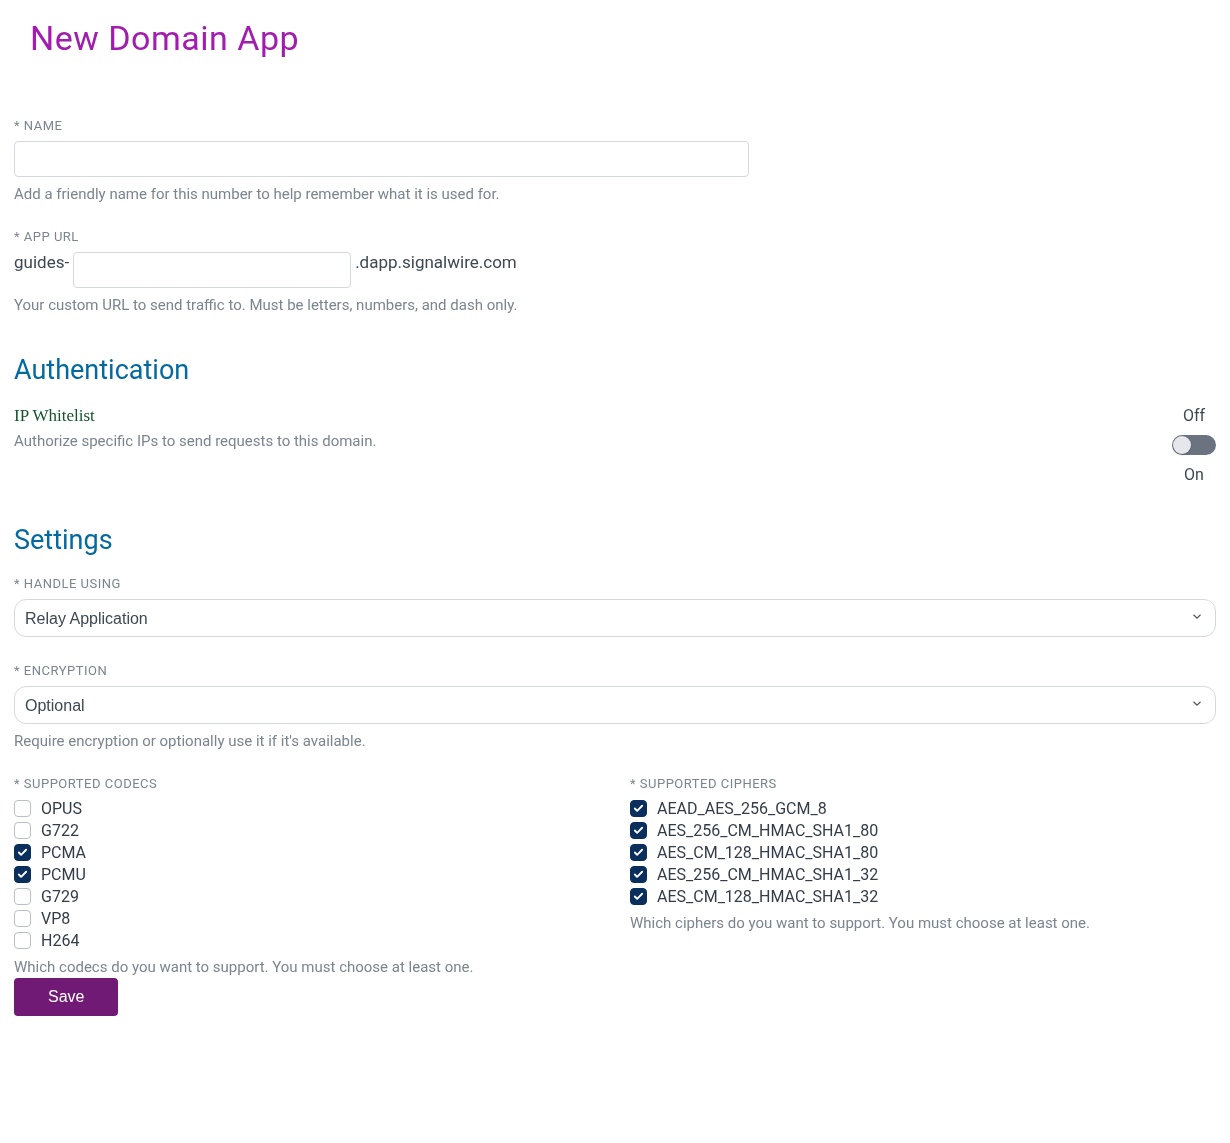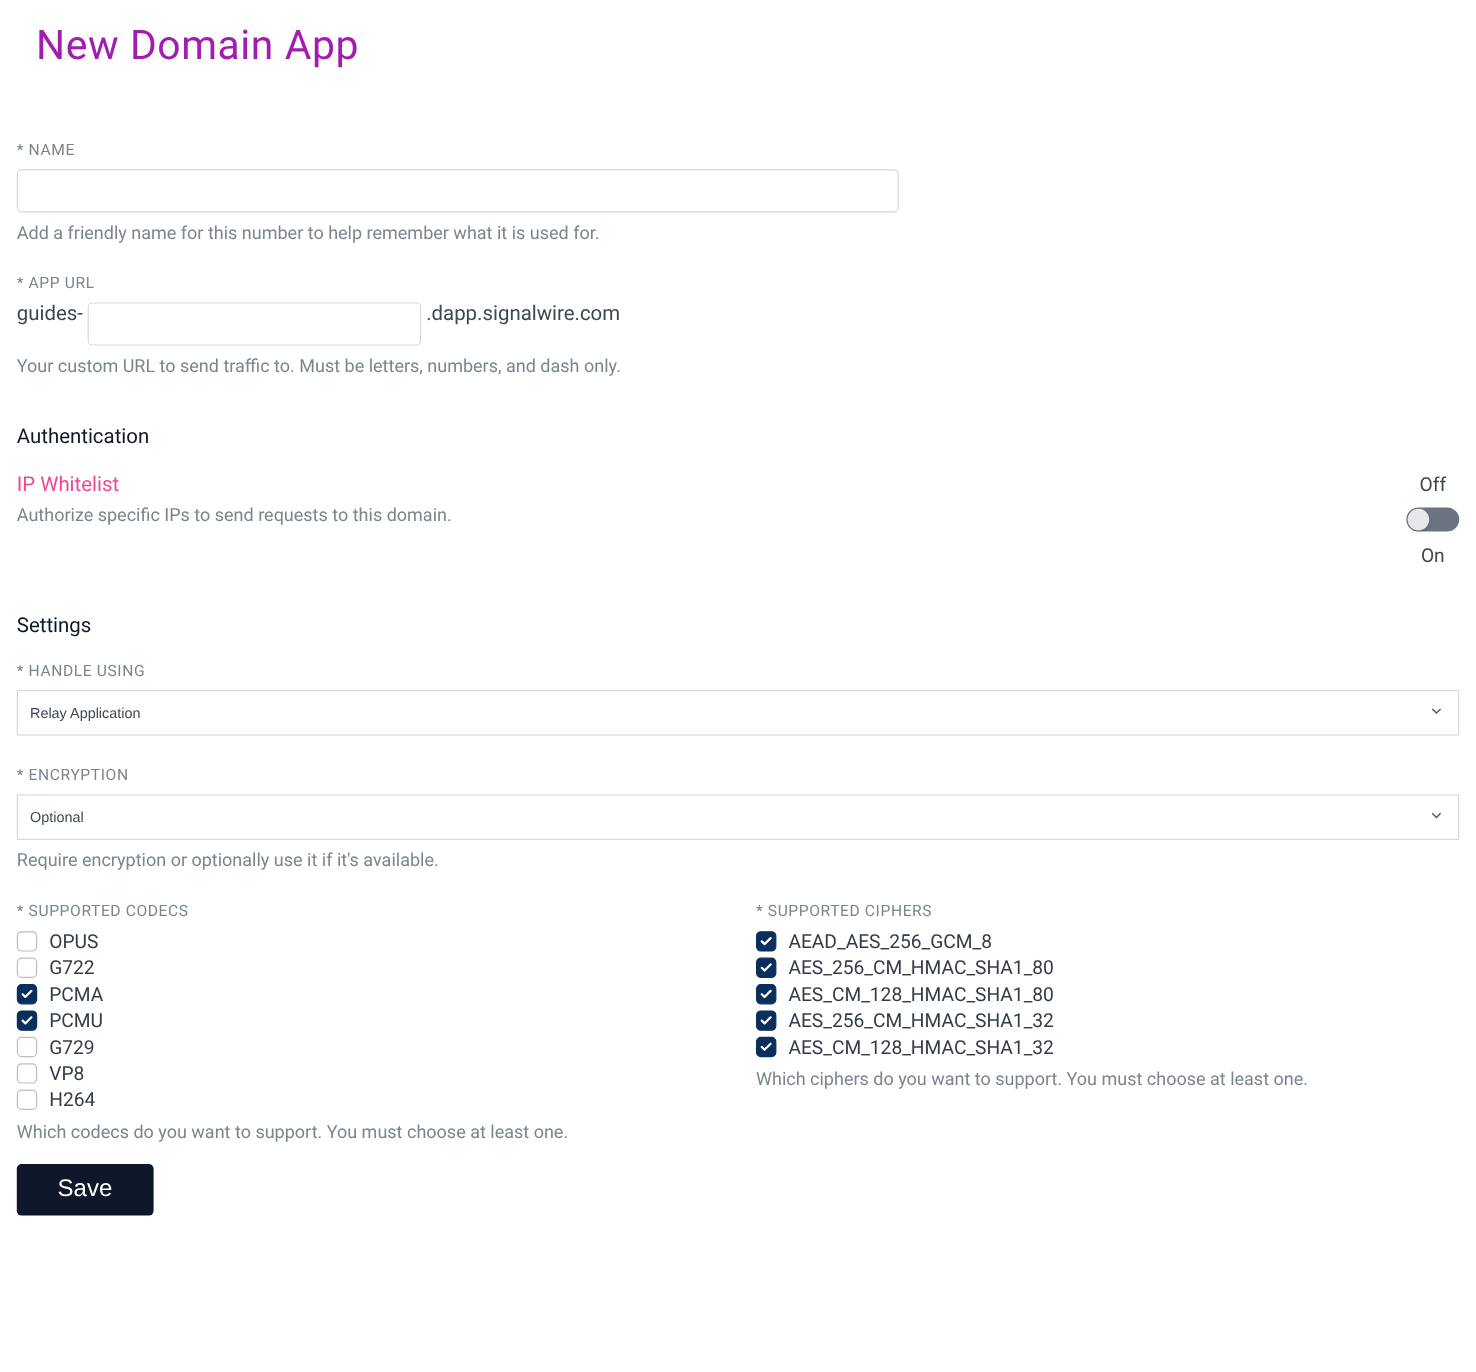--- a/index.html
+++ b/index.html
@@ -13,23 +13,23 @@
     width: 1230px;
   }
   h1.page-title {
     font-size: 34px;
     font-weight: 400;
     color: #a21caf;
     margin: 4px 0 60px 16px;
     letter-spacing: 0.5px;
   }
   h2.section-title {
-    font-size: 17px;
+    font-size: 27px;
     font-weight: 400;
-    color: #0f172a;
+    color: #0369a1;
     margin: 0 0 20px 0;
   }
   .form-group { margin-bottom: 26px; }
   .label {
     font-size: 13px;
     color: #7b858f;
     letter-spacing: 0.5px;
     margin-bottom: 8px;
     display: block;
   }
@@ -50,23 +50,23 @@
   input.text-input.full { width: 100%; }
   .inline-row { display: flex; align-items: flex-start; gap: 4px; font-size: 17px; color: #3d4852;}
   .select-wrap {
     position: relative;
     width: 100%;
   }
   .select-wrap select {
     width: 100%;
     height: 38px;
     border: 1px solid #d5d9dd;
-    border-radius: 0;
+    border-radius: 12px;
     padding: 6px 10px;
-    font-size: 12px;
+    font-size: 16px;
     color: #3d4852;
     appearance: none;
     -webkit-appearance: none;
     background: #fff;
   }
   .select-wrap .chev {
     position: absolute;
     right: 12px;
     top: 50%;
     transform: translateY(-50%);
@@ -74,22 +74,23 @@
     color: #555;
   }
   .auth-section { margin-top: 40px; margin-bottom: 40px; }
   .auth-row {
     display: flex;
     align-items: flex-start;
     justify-content: space-between;
   }
   .auth-left .sub-title {
     font-size: 17px;
-    color: #ec4899;
+    color: #14532d;
     margin-bottom: 6px;
+    font-family: Liberation Serif, serif;
   }
   .auth-left .help { margin-top: 2px; }
   .toggle-group {
     display: flex;
     align-items: center;
     gap: 10px;
     font-size: 16px;
     color: #3d4852;
     flex-direction: column;
   }
@@ -137,27 +138,27 @@
     flex-shrink: 0;
     cursor: pointer;
   }
   .check.checked {
     background: #0b2f5c;
     border-color: #0b2f5c;
   }
   .check.checked svg { display: block; }
   .check svg { display: none; width: 11px; height: 11px; }
   .btn-save {
-    margin-top: 18px;
-    background: #0f172a;
+    margin-top: 2px;
+    background: #701a75;
     color: #fff;
     border: none;
     border-radius: 4px;
     padding: 10px 34px;
-    font-size: 20px;
+    font-size: 16px;
     cursor: pointer;
   }
   .settings-title-gap { margin-bottom: 40px; }
 </style>
 </head>
 <body>
 
 <h1 class="page-title">New Domain App</h1>
 
 <div class="form-group">

